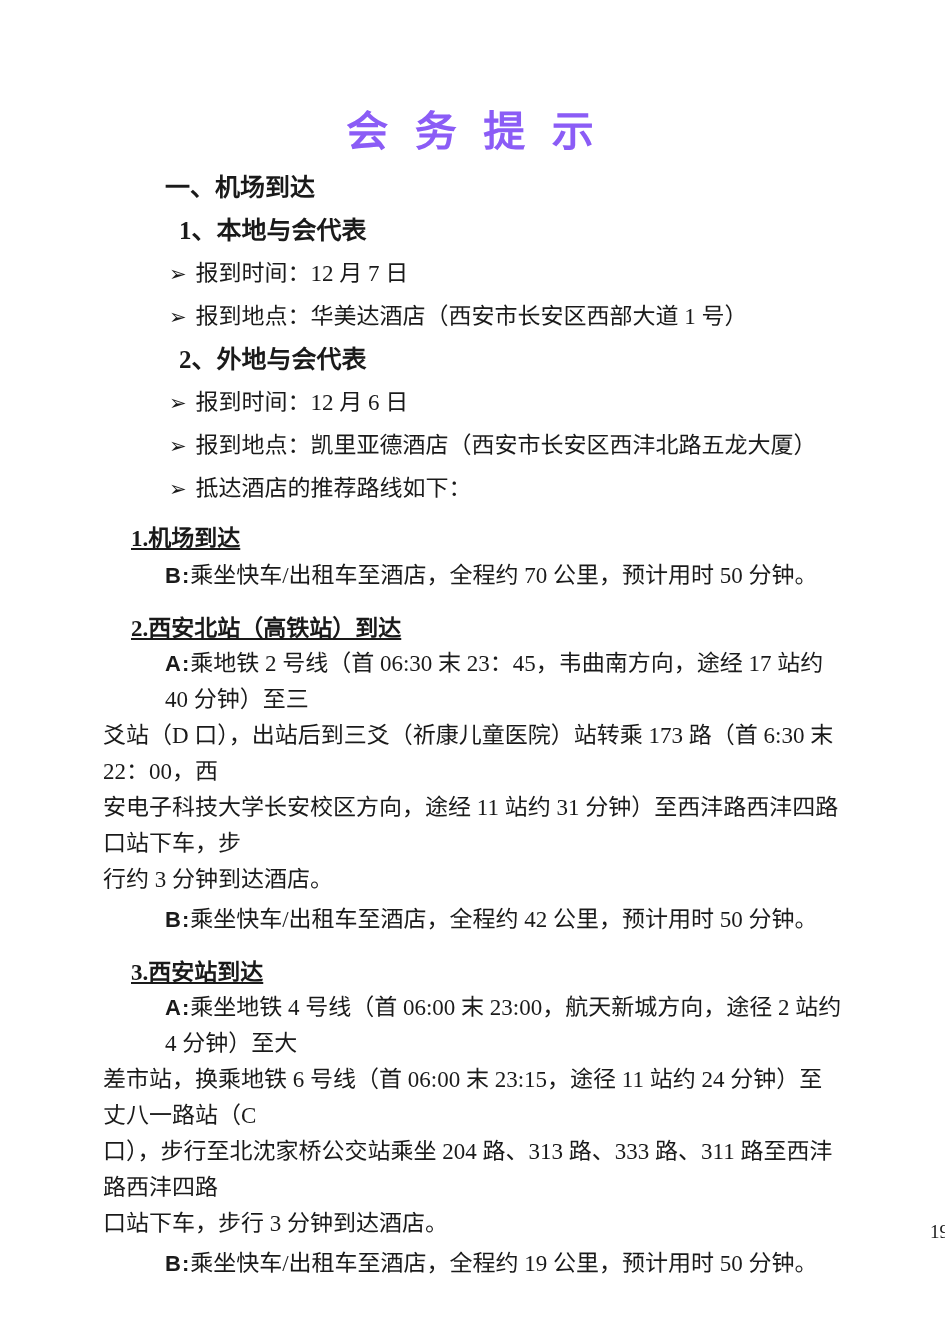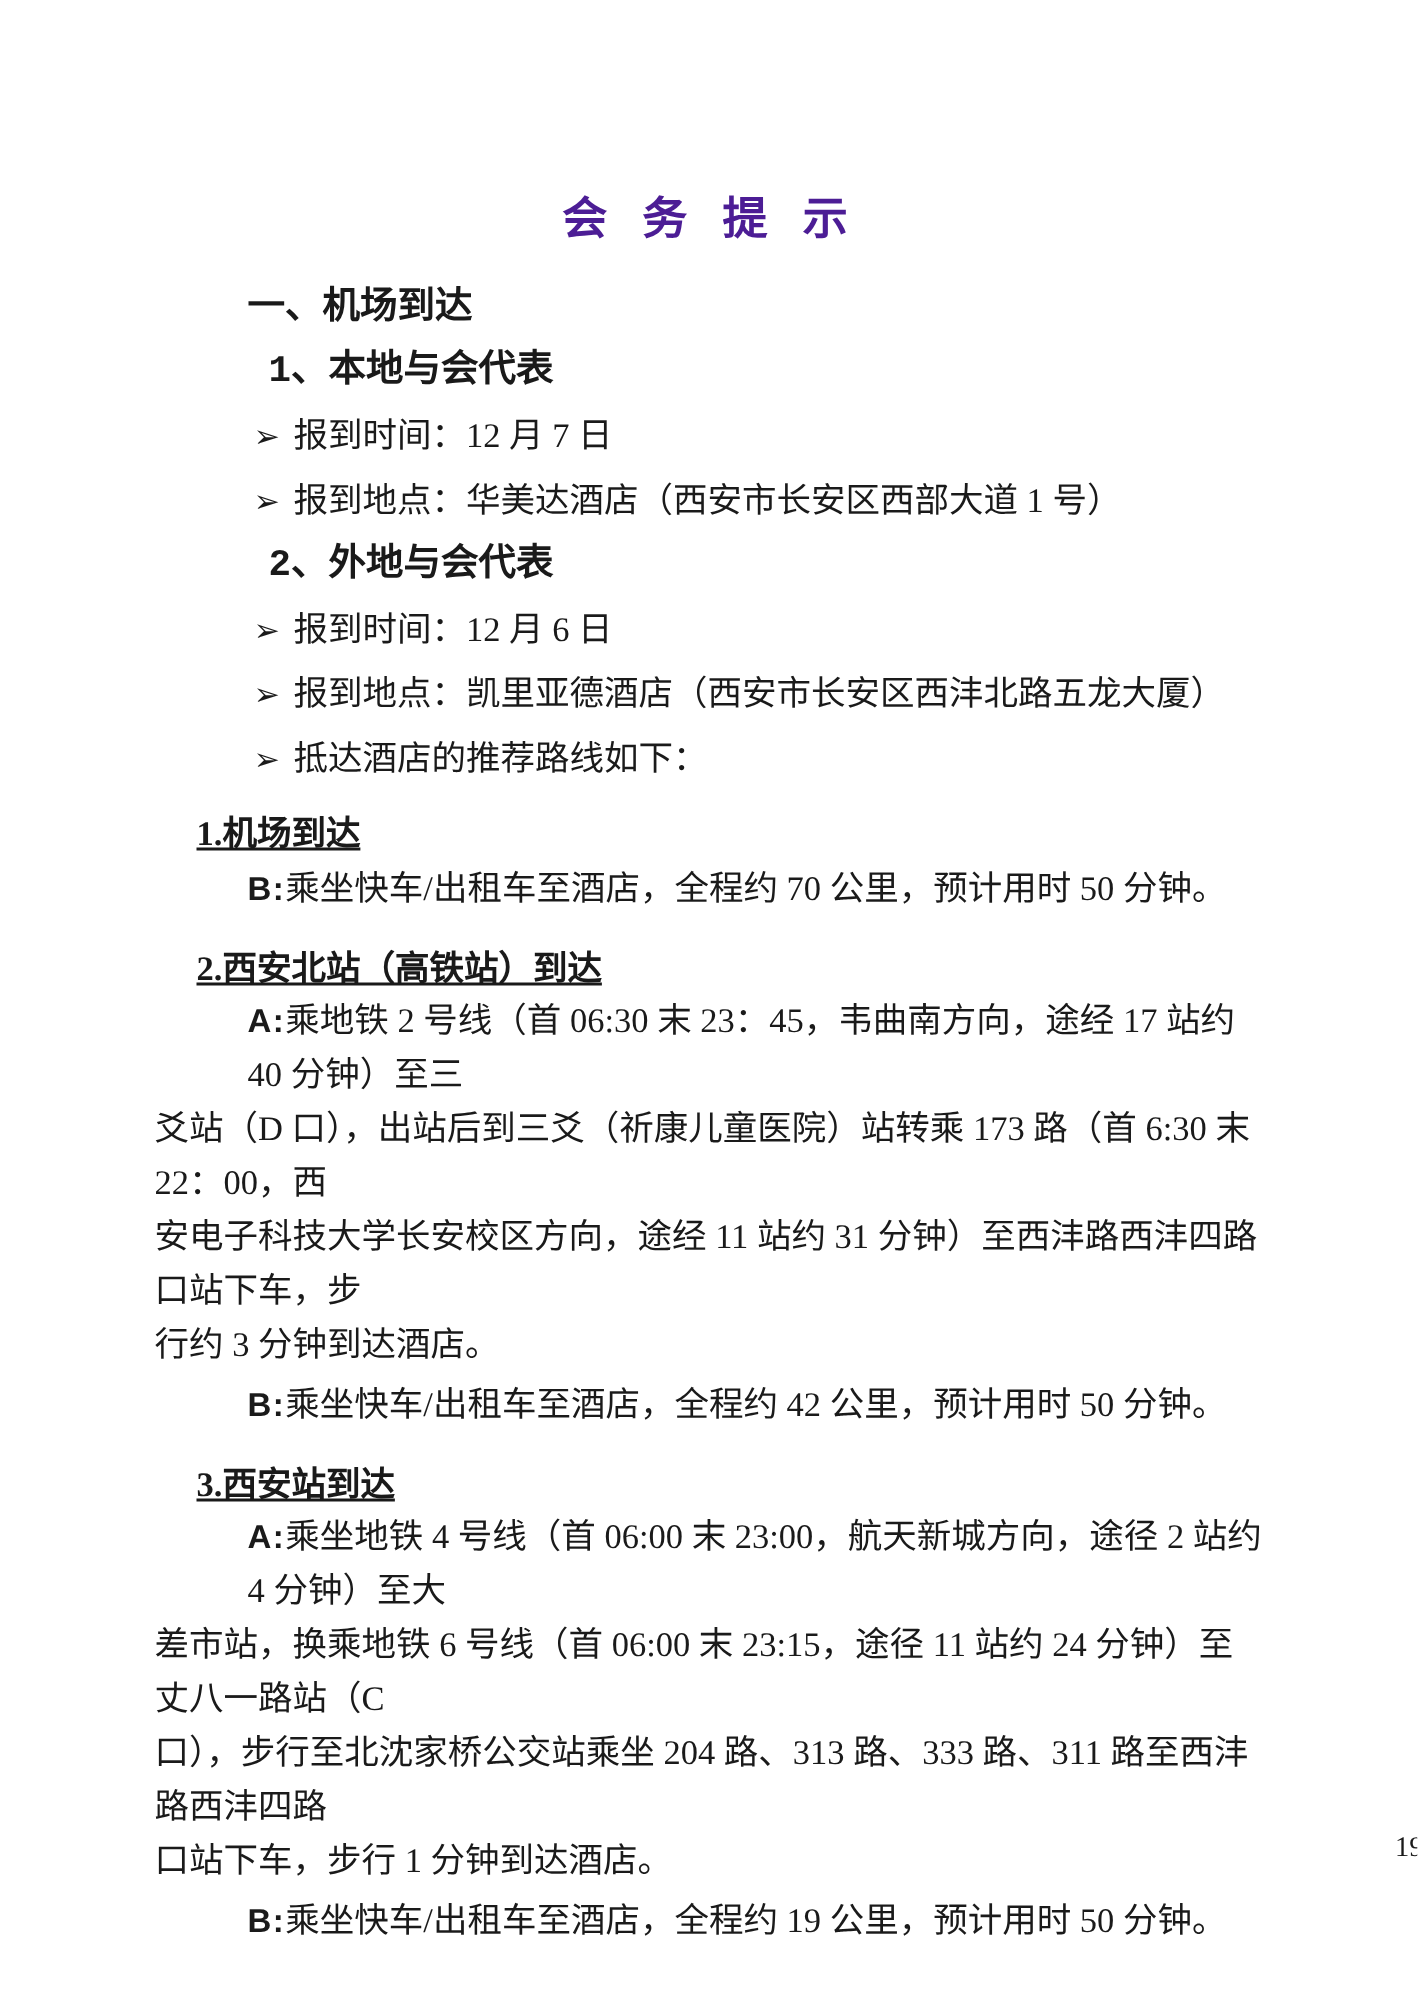--- a/index.html
+++ b/index.html
@@ -13,42 +13,41 @@
     height: 1336px;
     background: #ffffff;
     color: #1a1a1a;
     font-family: "Liberation Serif", "DejaVu Serif", serif;
     overflow: hidden;
   }
   .content {
     padding: 104px 100px 0 103px;
   }
   .doc-title {
-    margin: 15px;
-    font-size: 30px;
+    margin: 0;
+    font-size: 42px;
     line-height: 56px;
     font-weight: 700;
     text-align: center;
     letter-spacing: 8px;
-    color: #4c1d95;
+    color: #8b5cf6;
   }
   .h1 {
     margin-top: 13px;
     padding-left: 62px;
     font-size: 25px;
     line-height: 30px;
     font-weight: 700;
   }
   .h2 {
     margin-top: 13px;
     padding-left: 76px;
     font-size: 25px;
     line-height: 30px;
     font-weight: 700;
-    font-family: Liberation Mono, monospace;
   }
   .bullet {
     margin-top: 13px;
     padding-left: 66px;
     font-size: 23px;
     line-height: 30px;
   }
   .bullet .arrow {
     font-size: 21px;
     margin-right: 9px;
@@ -125,21 +124,21 @@
     </div>
     <div class="para para-b">
       <div class="para-line first"><span class="prefix">B:</span><span>乘坐快车/出租车至酒店，全程约 42 公里，预计用时 50 分钟。</span></div>
     </div>
 
     <div class="route-h">3.西安站到达</div>
     <div class="para para-a">
       <div class="para-line first"><span class="prefix">A:</span><span>乘坐地铁 4 号线（首 06:00 末 23:00，航天新城方向，途径 2 站约 4 分钟）至大</span></div>
       <div class="para-line">差市站，换乘地铁 6 号线（首 06:00 末 23:15，途径 11 站约 24 分钟）至丈八一路站（C</div>
       <div class="para-line">口），步行至北沈家桥公交站乘坐 204 路、313 路、333 路、311 路至西沣路西沣四路</div>
-      <div class="para-line">口站下车，步行 1 分钟到达酒店。</div>
+      <div class="para-line">口站下车，步行 3 分钟到达酒店。</div>
     </div>
     <div class="para para-b">
       <div class="para-line first"><span class="prefix">B:</span><span>乘坐快车/出租车至酒店，全程约 19 公里，预计用时 50 分钟。</span></div>
     </div>
 
   </div>
 
   <div class="footer"><span>19</span></div>
 </div>
 

